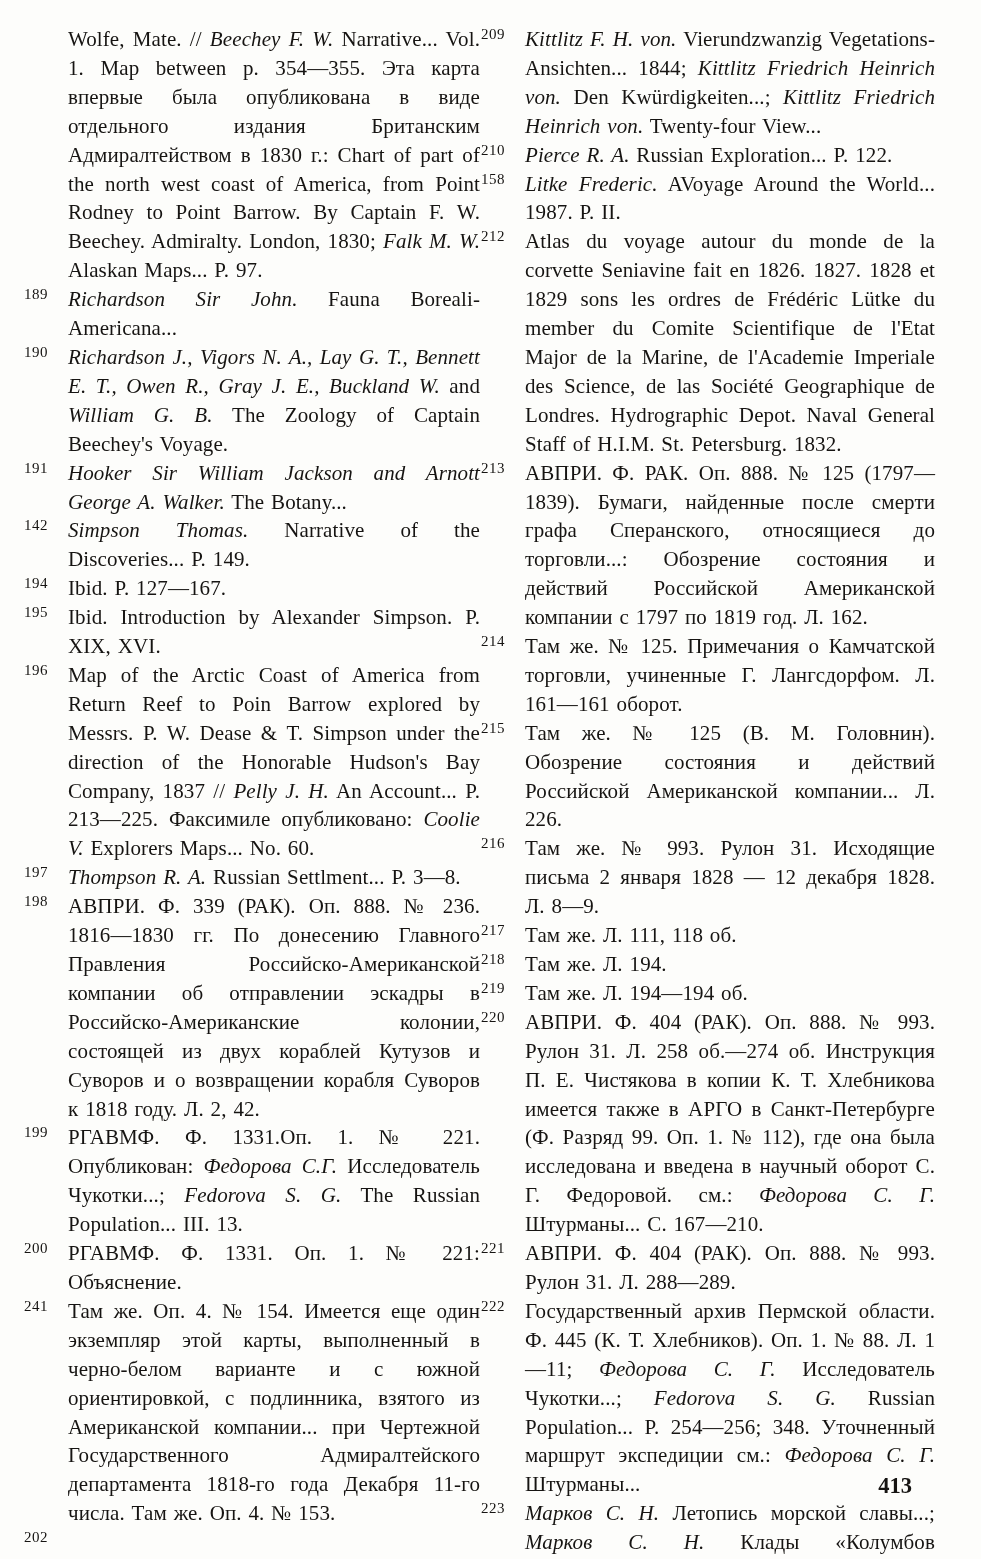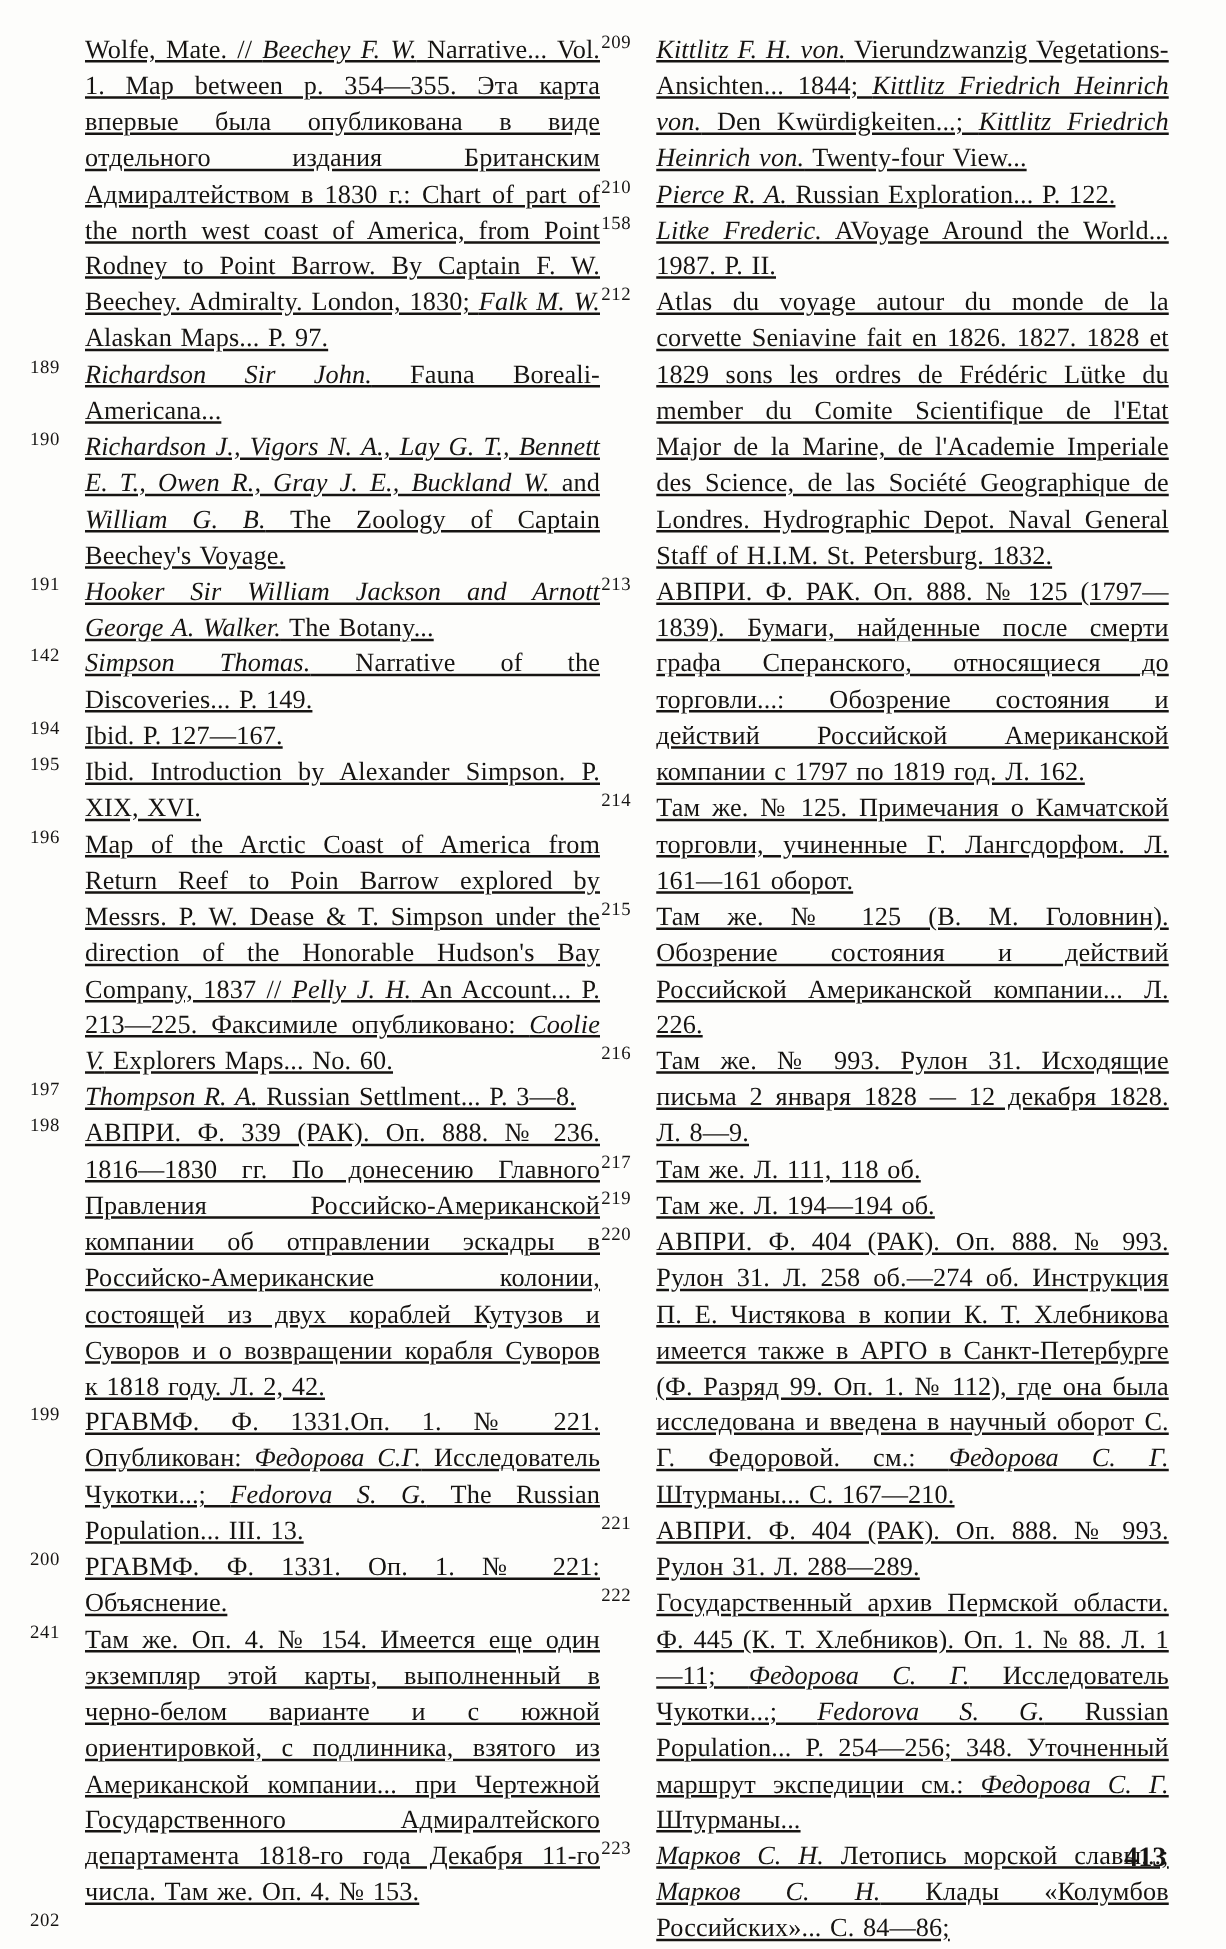--- a/index.html
+++ b/index.html
@@ -27,37 +27,36 @@
     font-size: 21px;
     line-height: 28.9px;
   }
   .col-left  { width: 412px; }
   .col-right { width: 410px; }
   .note {
     position: relative;
     text-align: justify;
     letter-spacing: 0.1px;
     word-spacing: 1.5px;
-    text-decoration: underline;
   }
   .note-num {
     position: absolute;
     left: -44px;
     top: -1px;
     width: 40px;
     font-size: 15px;
     line-height: 20px;
     letter-spacing: 0.5px;
     text-align: left;
   }
   .it { font-style: italic; }
   .page-number {
     position: absolute;
     top: 1473px;
-    left: 873px;
+    left: 852px;
     width: 60px;
     font-size: 22.5px;
     font-weight: bold;
     text-align: right;
   }
 </style>
 </head>
 <body>
 
 <div class="page">
@@ -83,20 +82,21 @@
     <div class="col col-right">
         <div class="note"><span class="note-num">209</span><span class="it">Kittlitz F. H. von.</span><span> Vierundzwanzig Vegetations-Ansichten... 1844; </span><span class="it">Kittlitz Friedrich Heinrich von.</span><span> Den Kwürdigkeiten...; </span><span class="it">Kittlitz Friedrich Heinrich von.</span><span> Twenty-four View...</span></div>
         <div class="note"><span class="note-num">210</span><span class="it">Pierce R. A.</span><span> Russian Exploration... P. 122.</span></div>
         <div class="note"><span class="note-num">158</span><span class="it">Litke Frederic.</span><span> AVoyage Around the World... 1987. P. II.</span></div>
         <div class="note"><span class="note-num">212</span><span>Atlas du voyage autour du monde de la corvette Seniavine fait en 1826. 1827. 1828 et 1829 sons les ordres de Frédéric Lütke du member du Comite Scientifique de l'Etat Major de la Marine, de l'Academie Imperiale des Science, de las Société Geographique de Londres. Hydrographic Depot. Naval General Staff of H.I.M. St. Petersburg. 1832.</span></div>
         <div class="note"><span class="note-num">213</span><span>АВПРИ. Ф. РАК. Оп. 888. № 125 (1797—1839). Бумаги, найденные после смерти графа Сперанского, относящиеся до торговли...: Обозрение состояния и действий Российской Американской компании с 1797 по 1819 год. Л. 162.</span></div>
         <div class="note"><span class="note-num">214</span><span>Там же. № 125. Примечания о Камчатской торговли, учиненные Г. Лангсдорфом. Л. 161—161 оборот.</span></div>
         <div class="note"><span class="note-num">215</span><span>Там же. № 125 (В. М. Головнин). Обозрение состояния и действий Российской Американской компании... Л. 226.</span></div>
         <div class="note"><span class="note-num">216</span><span>Там же. № 993. Рулон 31. Исходящие письма 2 января 1828 — 12 декабря 1828. Л. 8—9.</span></div>
         <div class="note"><span class="note-num">217</span><span>Там же. Л. 111, 118 об.</span></div>
+        <div class="note"><span class="note-num">218</span><span>Там же. Л. 194.</span></div>
         <div class="note"><span class="note-num">219</span><span>Там же. Л. 194—194 об.</span></div>
         <div class="note"><span class="note-num">220</span><span>АВПРИ. Ф. 404 (РАК). Оп. 888. № 993. Рулон 31. Л. 258 об.—274 об. Инструкция П. Е. Чистякова в копии К. Т. Хлебникова имеется также в АРГО в Санкт-Петербурге (Ф. Разряд 99. Оп. 1. № 112), где она была исследована и введена в научный оборот С. Г. Федоровой. см.: </span><span class="it">Федорова С. Г.</span><span> Штурманы... С. 167—210.</span></div>
         <div class="note"><span class="note-num">221</span><span>АВПРИ. Ф. 404 (РАК). Оп. 888. № 993. Рулон 31. Л. 288—289.</span></div>
         <div class="note"><span class="note-num">222</span><span>Государственный архив Пермской области. Ф. 445 (К. Т. Хлебников). Оп. 1. № 88. Л. 1—11; </span><span class="it">Федорова С. Г.</span><span> Исследователь Чукотки...; </span><span class="it">Fedorova S. G.</span><span> Russian Population... P. 254—256; 348. Уточненный маршрут экспедиции см.: </span><span class="it">Федорова С. Г.</span><span> Штурманы...</span></div>
         <div class="note"><span class="note-num">223</span><span class="it">Марков С. Н.</span><span> Летопись морской славы...; </span><span class="it">Марков С. Н.</span><span> Клады «Колумбов Российских»... С. 84—86; </span></div>
       </div>
   </div>
   <div class="page-number">413</div>
 </div>
 

